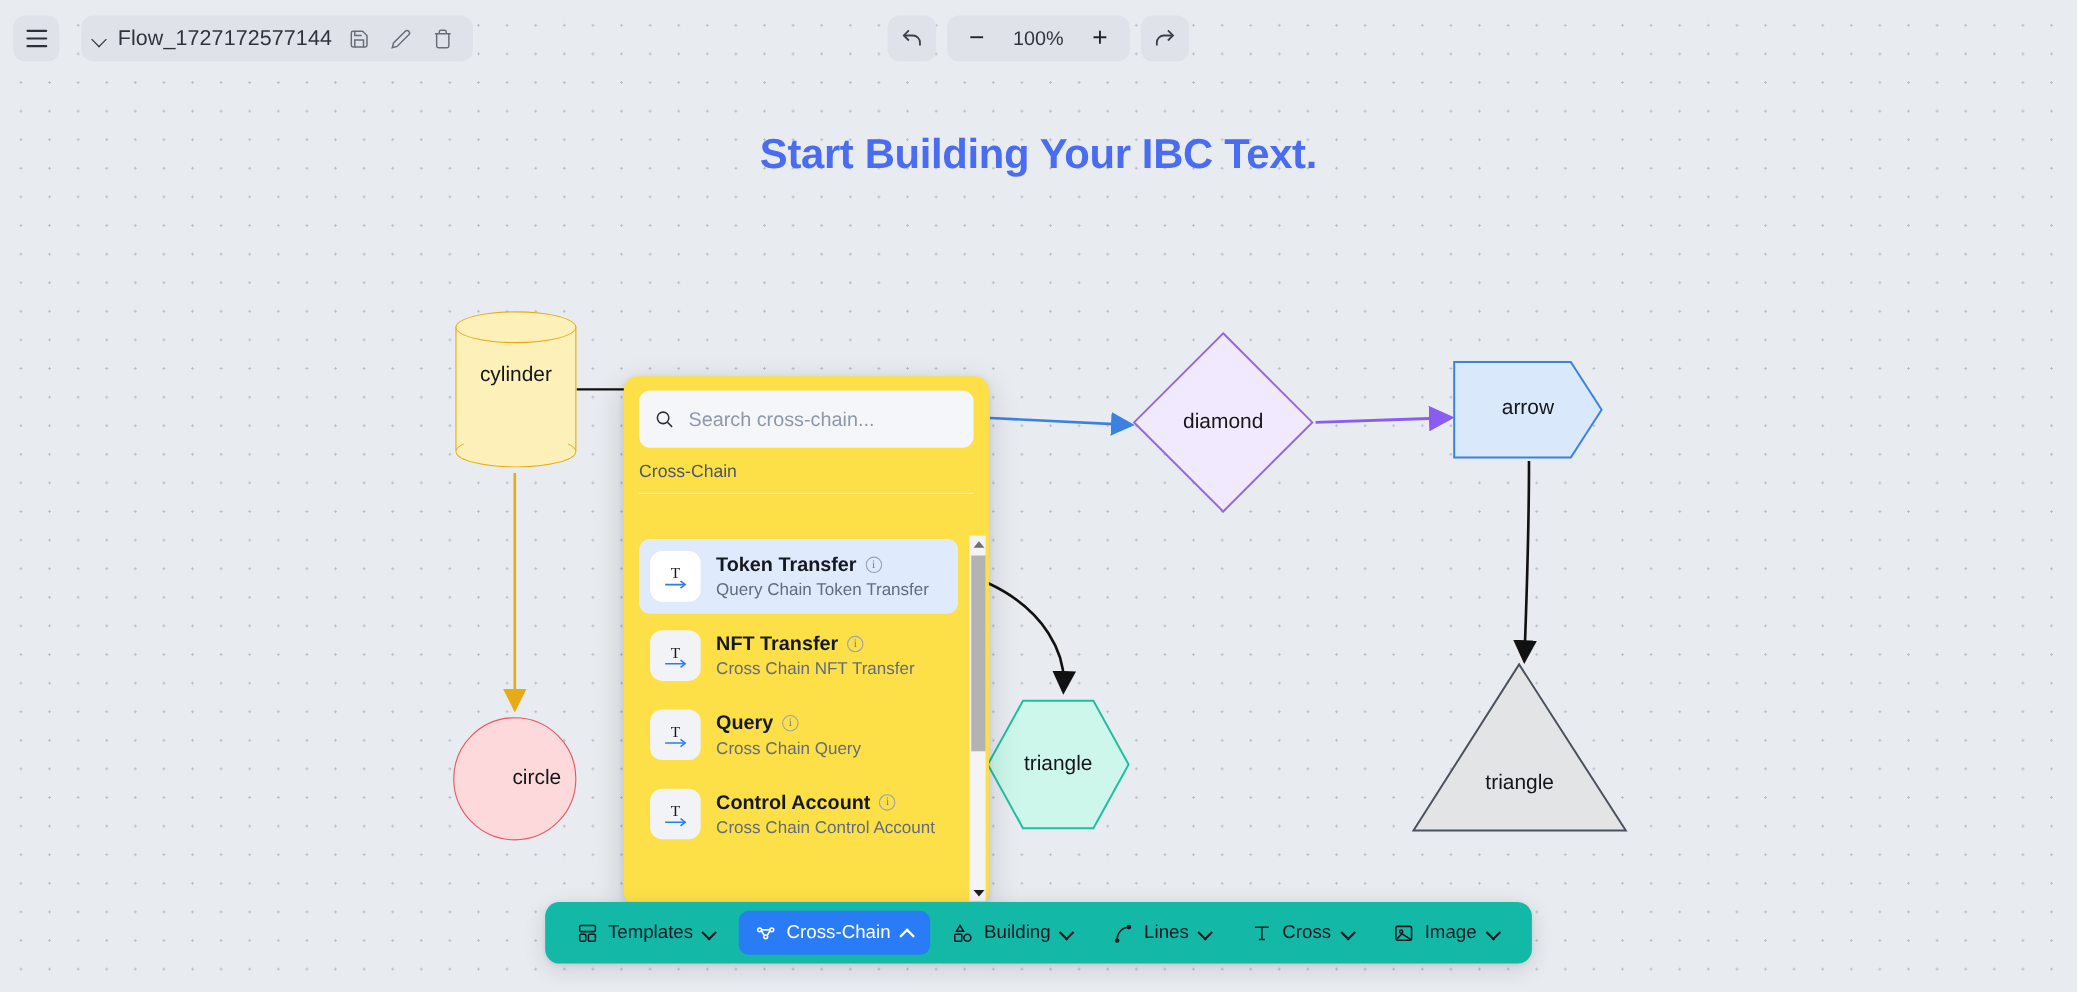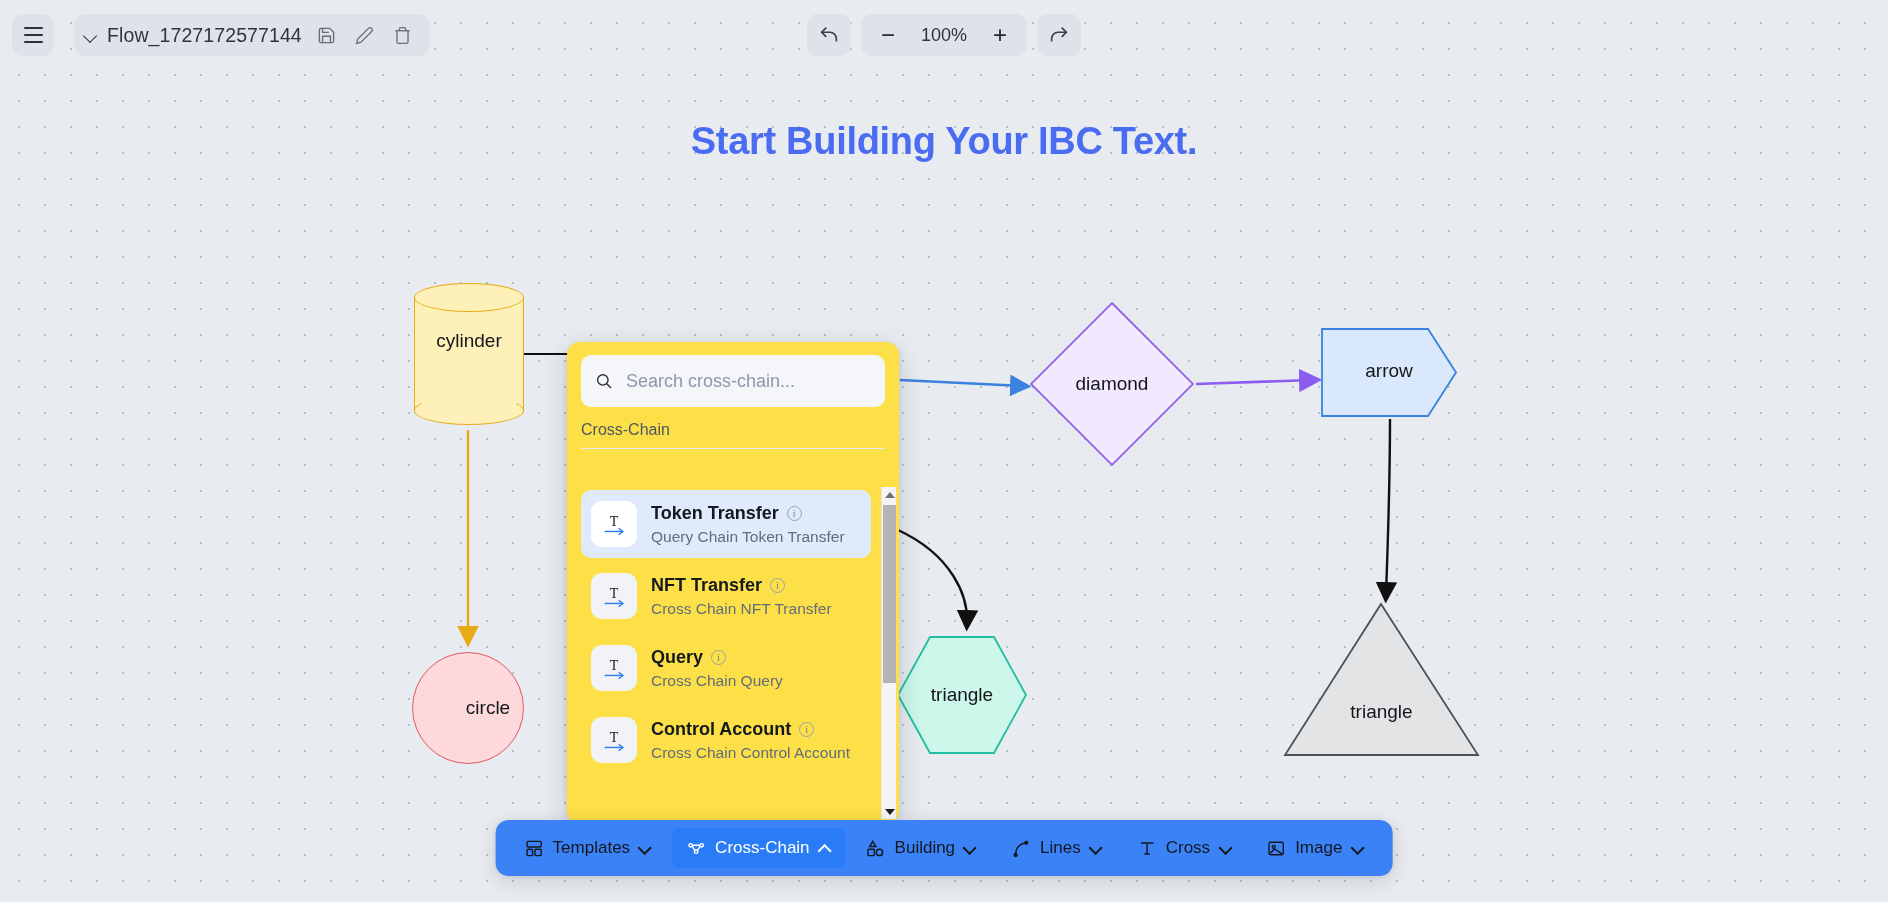--- a/index.html
+++ b/index.html
@@ -229,21 +229,21 @@
   .tri-dn { width:0;height:0;border-left:5px solid transparent;border-right:5px solid transparent;border-top:6px solid #1e1e1e; }
   .sbar-thumb {
     position: absolute; left: 1px; top: 18px; width: 13px; height: 178px;
     background: #b3b3b3; cursor: pointer;
   }
 
   
   #bottom-toolbar {
     position: absolute; left: 50%; transform: translateX(-50%);
     bottom: 26px; height: 56px;
-    background: #3b82f6; border-radius: 13px;
+    background: #14b8a6; border-radius: 13px;
     box-shadow: 0 5px 20px rgba(25,35,60,.14), 0 1px 4px rgba(25,35,60,.08);
     display: flex; align-items: center; padding: 0 14px; gap: 6px;
   }
   .tool-btn {
     display: flex; align-items: center; gap: 9px;
     padding: 10px 14px; border-radius: 9px; cursor: pointer;
     font-size: 17px; color: #14181f;
   }
   .tool-btn.active { background: #2a7bf6; color: #ffffff; }
   .tool-ico { width: 20px; height: 20px; display:flex; align-items:center; justify-content:center; }

